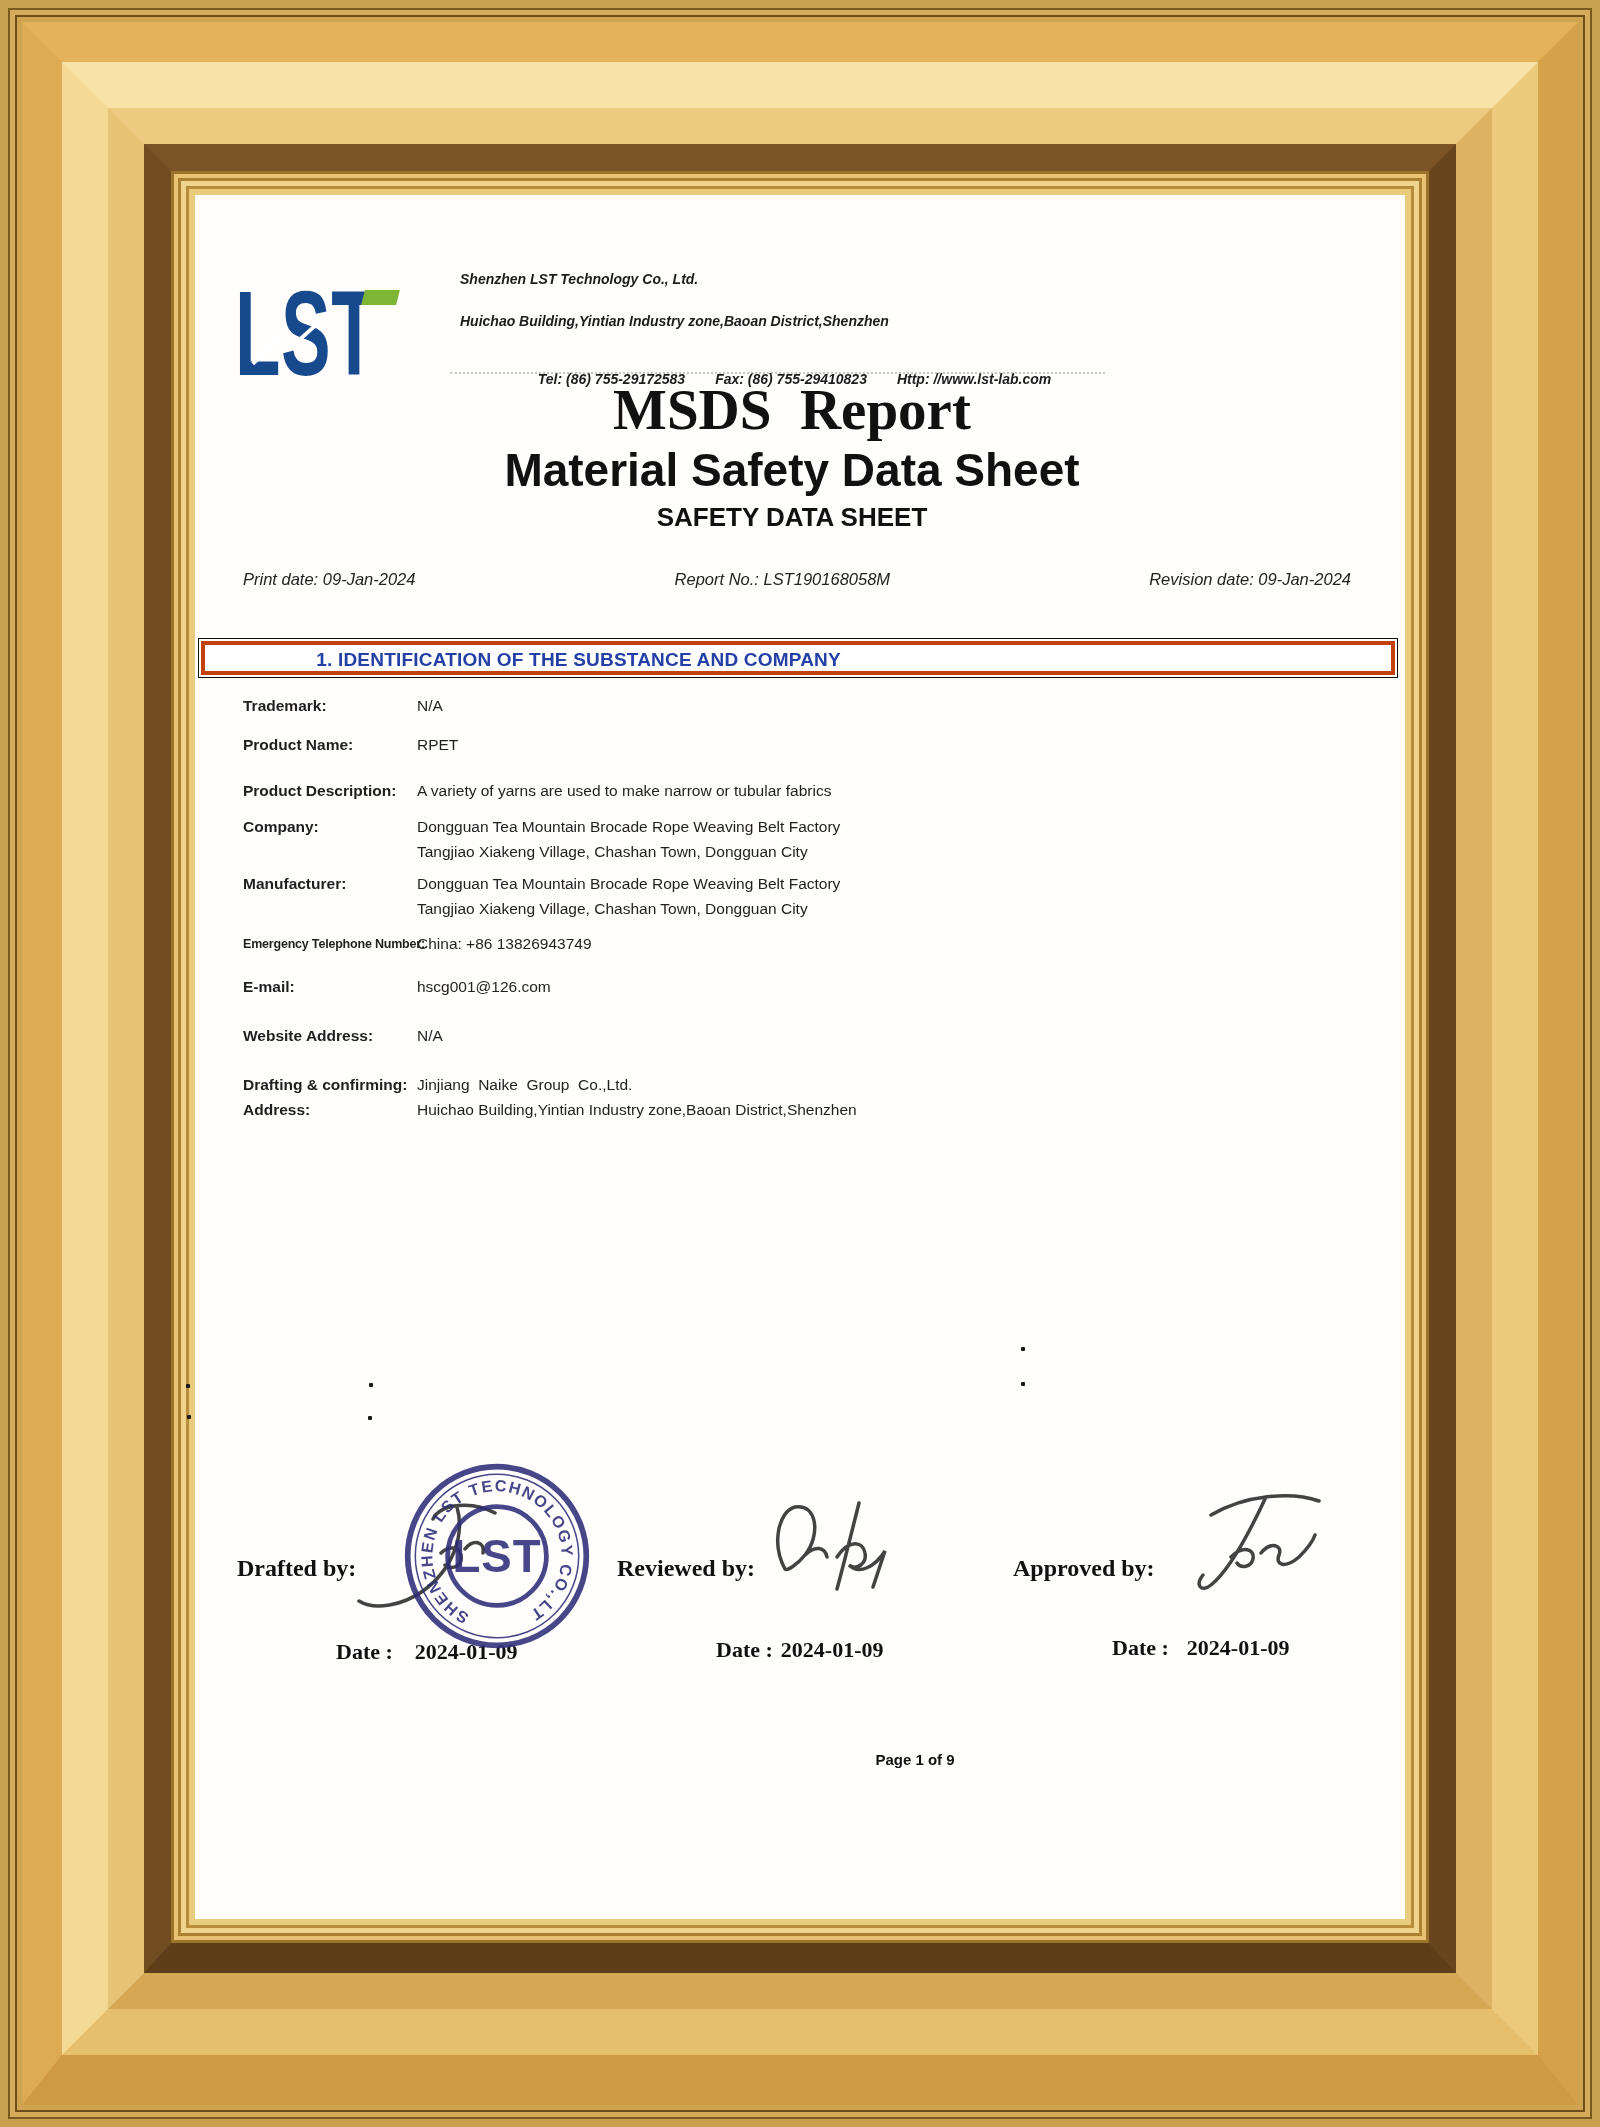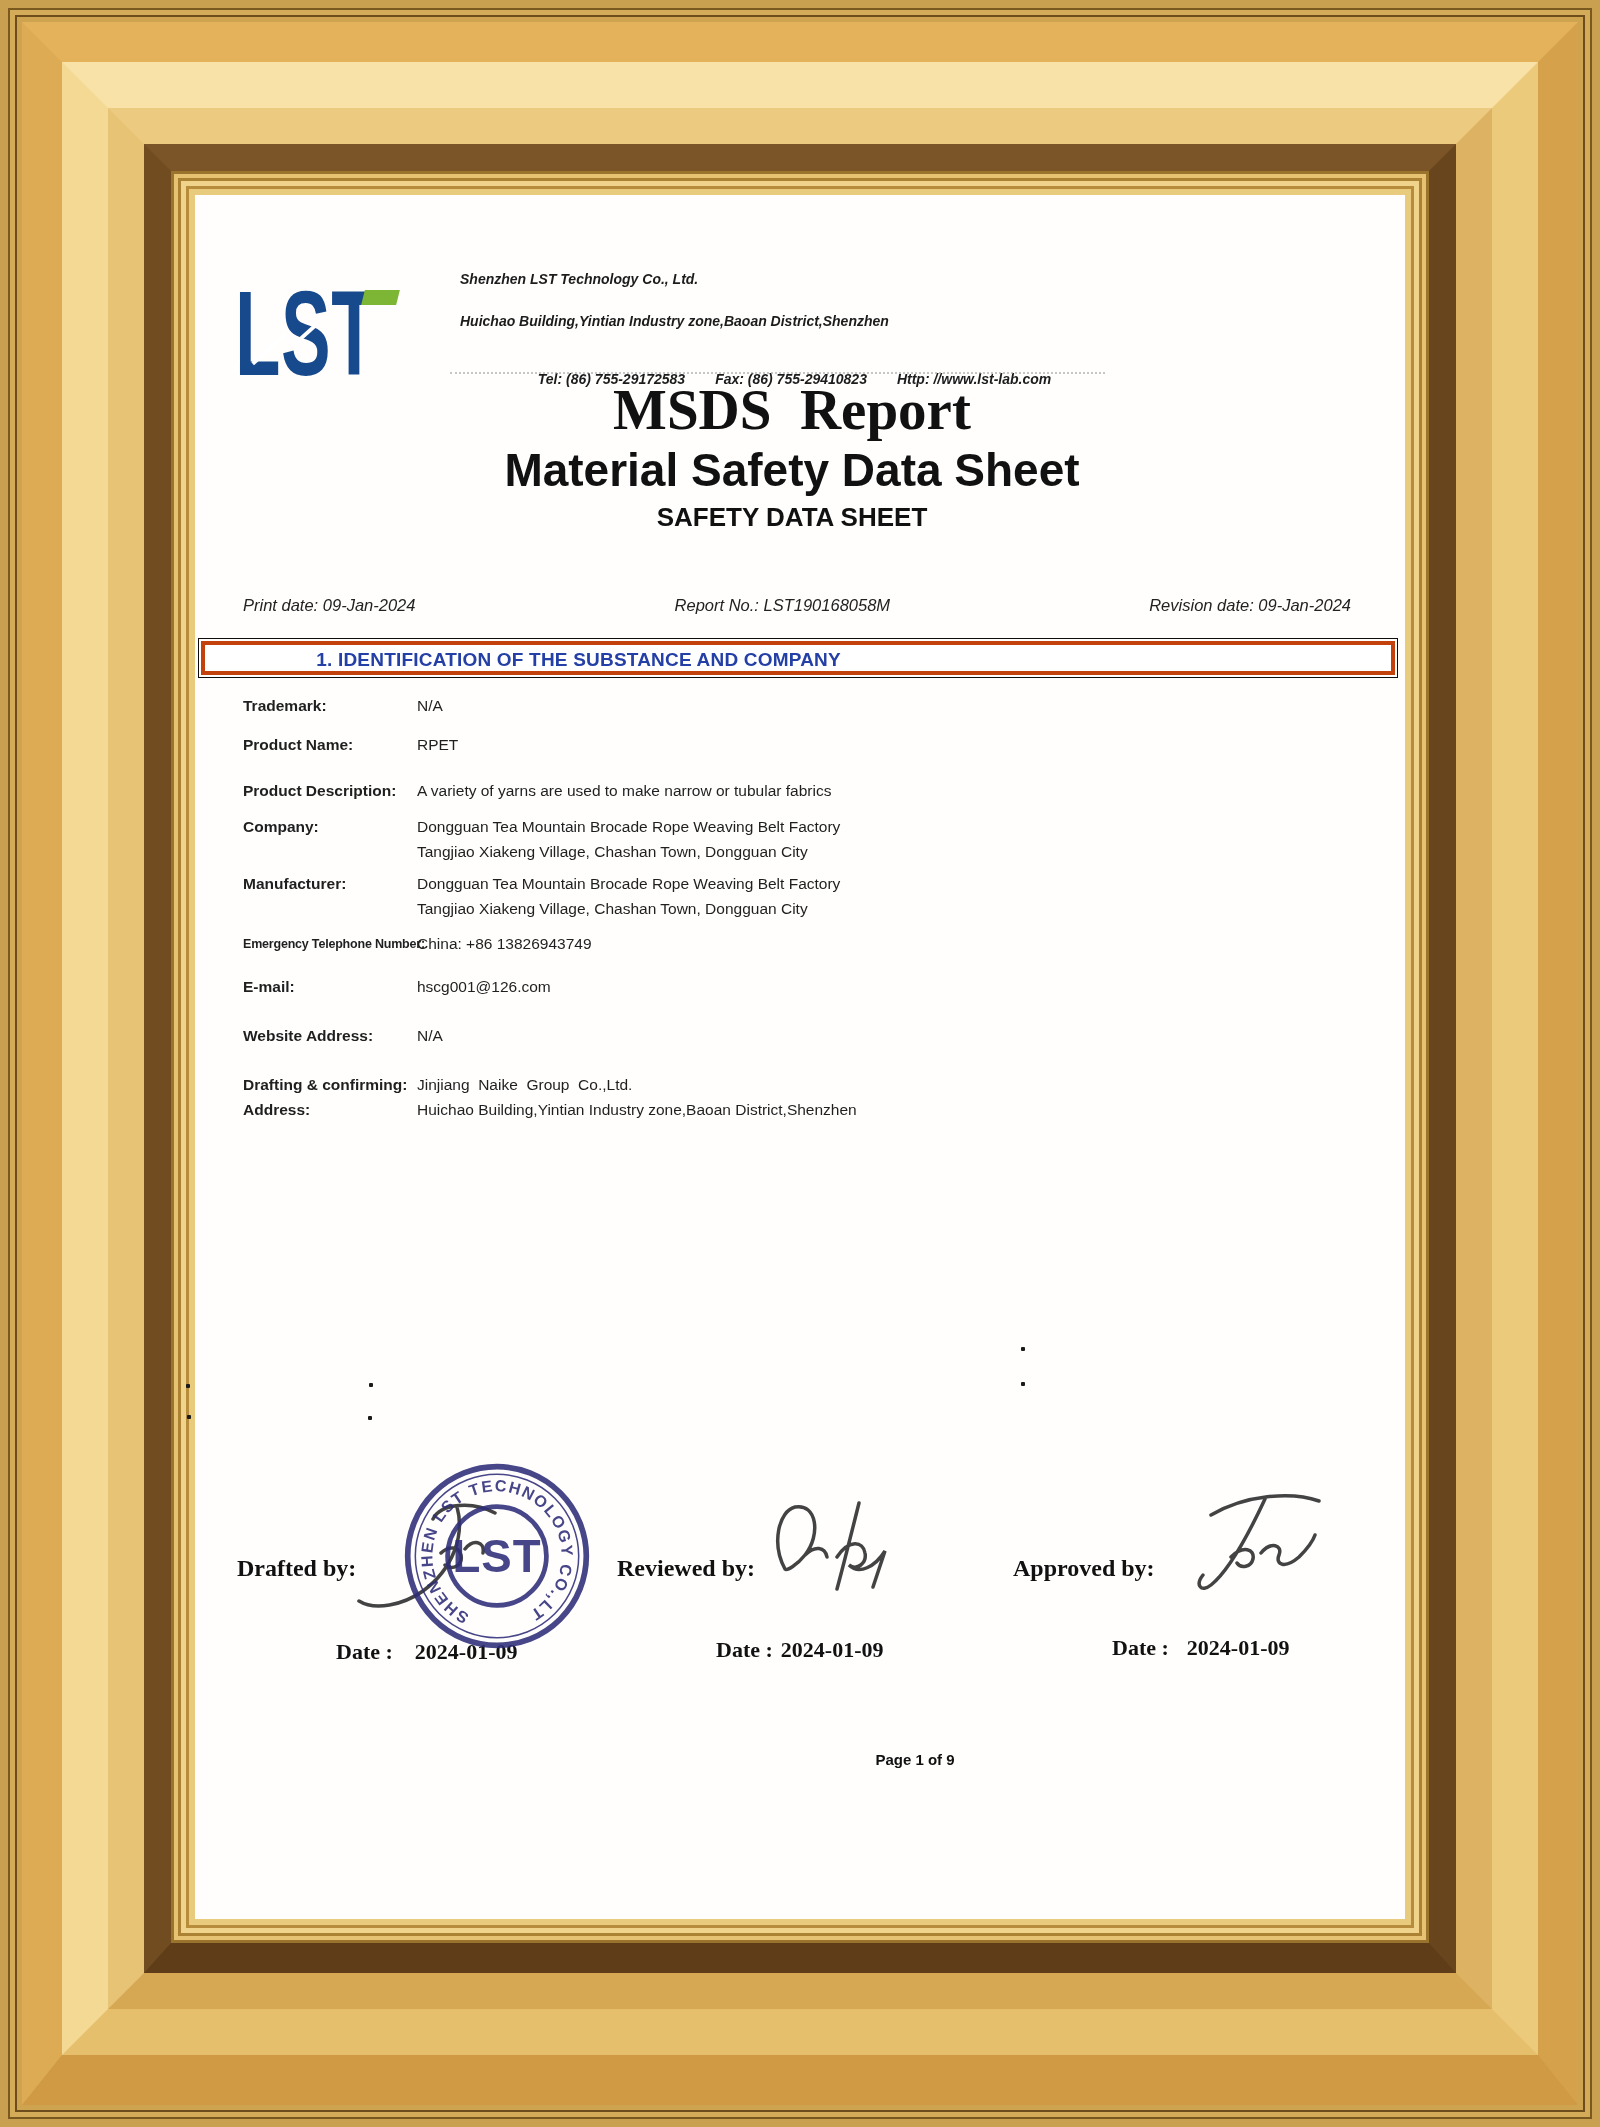--- a/index.html
+++ b/index.html
@@ -34,21 +34,21 @@
   .hl3 span{margin-right:30px;}
   .head-rule{position:absolute;left:255px;top:177px;width:655px;border-top:2px dotted #9a9a9a;opacity:.55;}
 
   
   .titles{position:absolute;left:0;right:16px;top:186px;text-align:center;color:#111;}
   .t-main{font-family:"Liberation Serif",serif;font-weight:700;font-size:57px;line-height:1;white-space:pre;}
   .t-sub{font-weight:700;font-size:46px;line-height:1;margin-top:9px;letter-spacing:0;}
   .t-sub2{font-weight:700;font-size:26px;line-height:1;margin-top:11px;}
 
   
-  .meta{position:absolute;left:48px;right:54px;top:401px;display:flex;justify-content:space-between;
+  .meta{position:absolute;left:48px;right:54px;top:375px;display:flex;justify-content:space-between;
         font-style:italic;font-size:16.5px;color:#222;}
 
   
   .secbar{position:absolute;left:6px;top:446px;width:1194px;height:34px;border:4px solid #c2410c;
           outline:1px solid #0d0d0d;outline-offset:2px;background:#fff;box-sizing:border-box;}
   .secbar .sectitle{display:block;width:63%;text-align:center;line-height:30px;font-weight:700;font-size:19px;
           color:#2440a6;letter-spacing:.2px;}
 
   
   .fields{position:absolute;left:48px;top:502px;right:38px;font-size:15.5px;color:#1f1f1f;}

